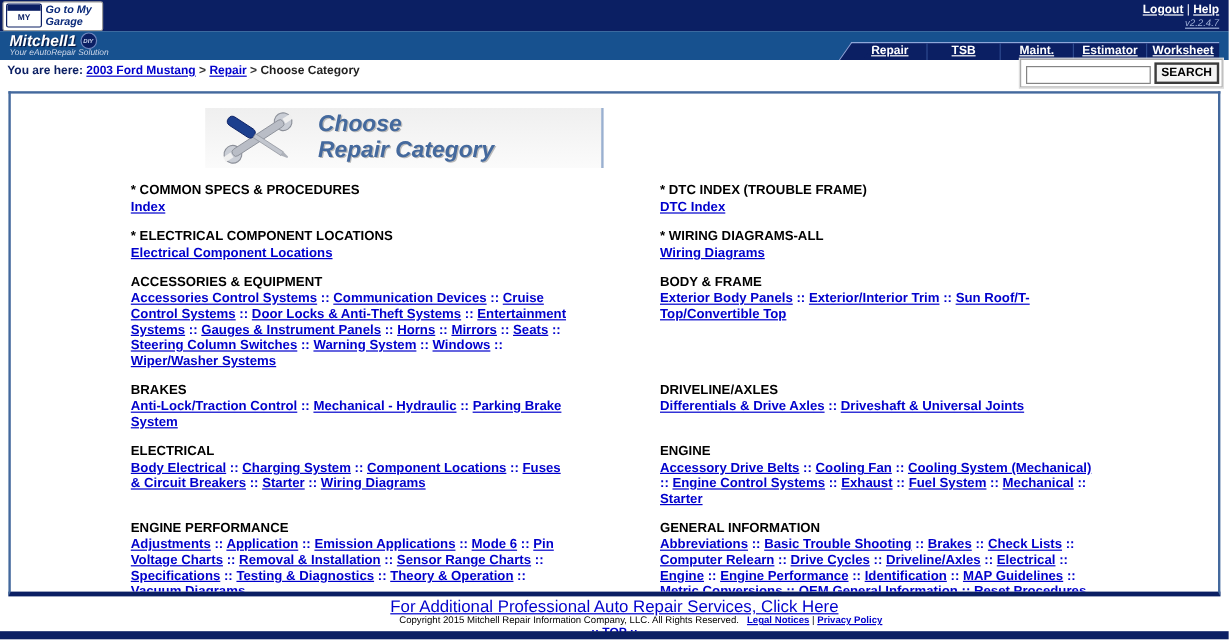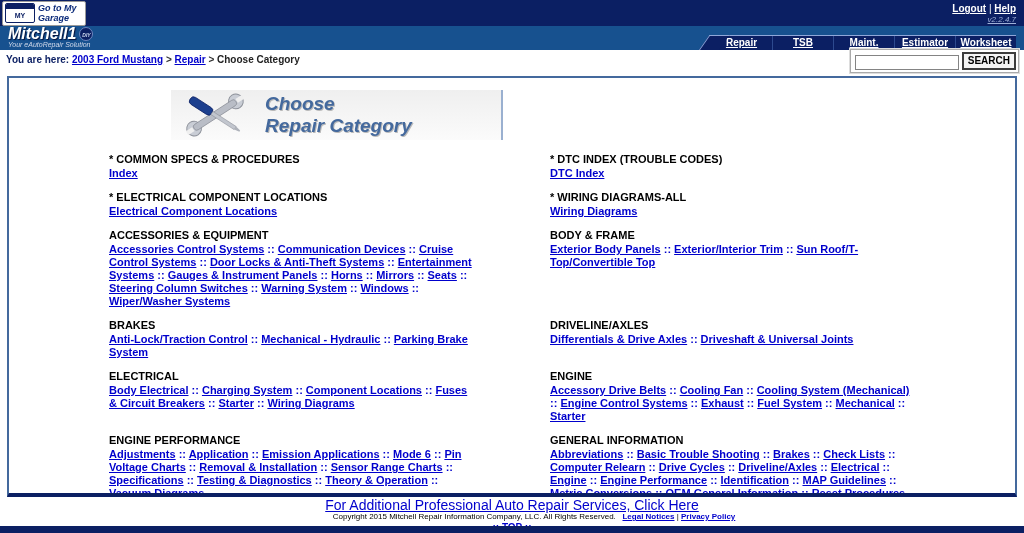--- a/index.html
+++ b/index.html
@@ -26,21 +26,21 @@
   .top-right { position:absolute; right:8px; top:3px; text-align:right; }
   .top-links { font-size:10px; font-weight:bold; color:#fff; }
   .top-links a { color:#fff; text-decoration:underline; }
   .top-links .pipe { font-weight:normal; }
   .version { color:#9fb0d8; font-size:8px; font-style:italic; margin-top:1px;text-decoration:underline; }
 
   
   .bluebar { height:24px; background:#17518f; position:relative; }
   .logo { position:absolute; left:8px; top:0px; }
   .logo-row { display:flex; align-items:center; gap:3px; }
-  .logo-text { color:#fff; font-weight:bold; font-style:italic; font-size:16px; line-height:15px; text-shadow:1px 1px 1px #07123a; }
+  .logo-text { color:#fff; font-weight:bold; font-style:italic; font-size:13px; line-height:15px; text-shadow:1px 1px 1px #07123a; }
   .logo-badge {
     width:14px; height:14px; border-radius:50%; background:#0b1f63;
     color:#cdd8ef; font-size:5px; font-weight:bold; text-align:center; line-height:14px;
     border:1px solid #6f87c0; font-style:italic;
   }
   .logo-tagline { color:#cfd8ea; font-size:7px; font-style:italic; margin-top:0px; }
   .tab-strip { position:absolute; right:8px; bottom:0; display:flex; height:15px; }
   .tab-diag {
     width:20px; background:#0b1f63; border-top:1px solid #8fa7d9; border-left:1px solid #8fa7d9;
     transform:skewX(-35deg); transform-origin:bottom left; margin-right:-8px;
@@ -185,21 +185,21 @@
   </div>
 
   <table class="cat-table">
     <tbody>
         <tr>
           <td class="cat-cell left">
             <div class="cat-heading">* COMMON SPECS &amp; PROCEDURES</div>
             <div class="cat-links"><a class="cat-link">Index</a></div>
           </td>
           <td class="cat-cell right">
-            <div class="cat-heading">* DTC INDEX (TROUBLE CODES)</div>
+            <div class="cat-heading">* DTC INDEX (TROUBLE FRAME)</div>
             <div class="cat-links"><a class="cat-link">DTC Index</a></div>
           </td>
         </tr>
         <tr>
           <td class="cat-cell left">
             <div class="cat-heading">* ELECTRICAL COMPONENT LOCATIONS</div>
             <div class="cat-links"><a class="cat-link">Electrical Component Locations</a></div>
           </td>
           <td class="cat-cell right">
             <div class="cat-heading">* WIRING DIAGRAMS-ALL</div>

